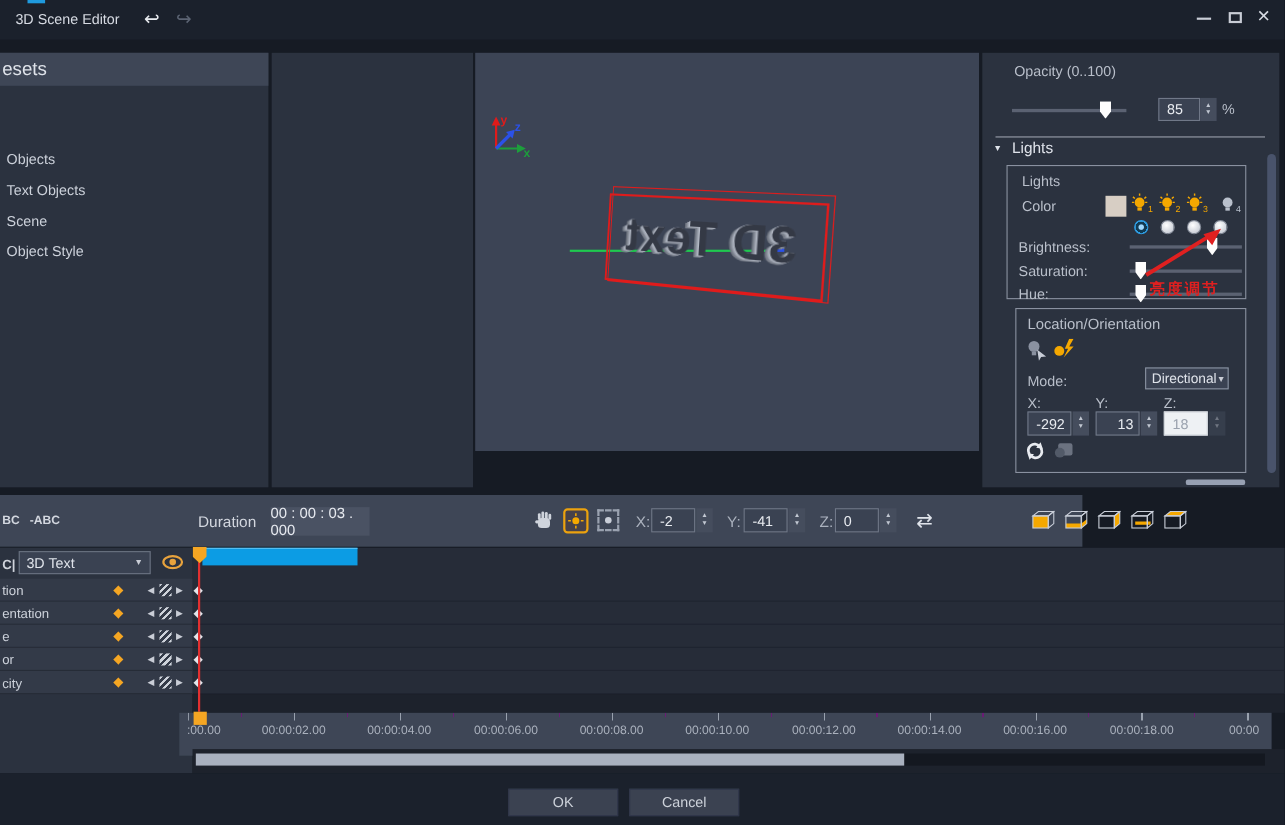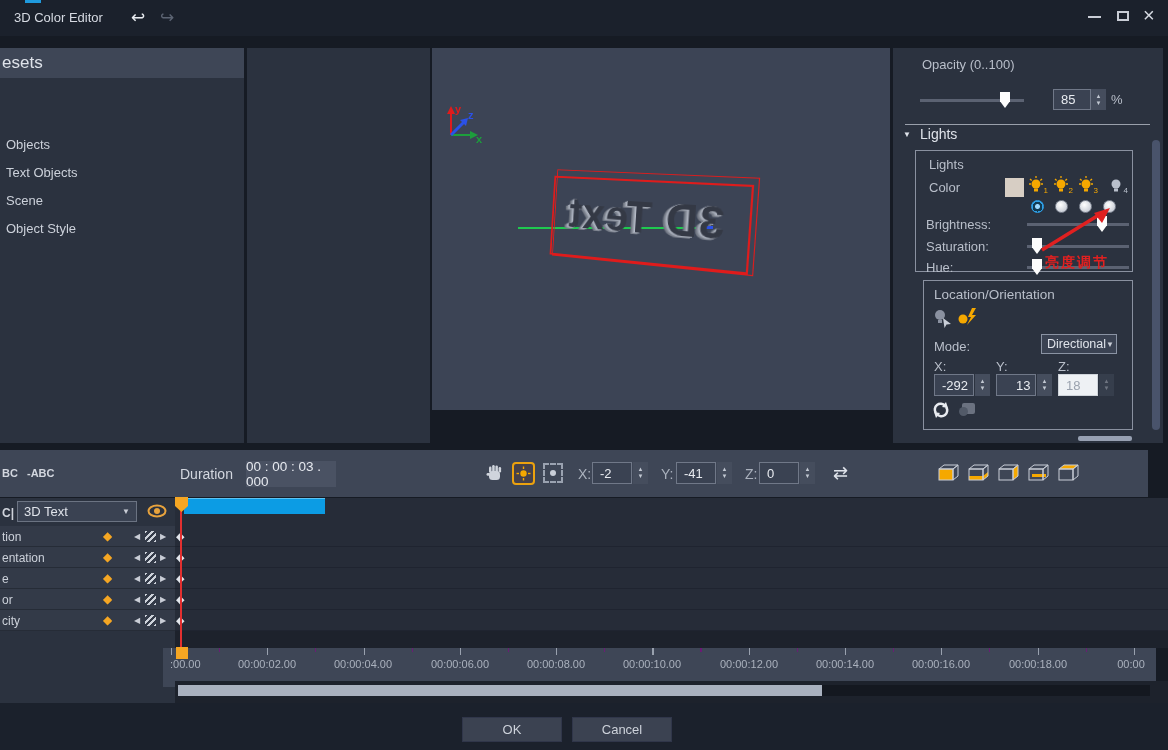--- a/index.html
+++ b/index.html
@@ -66,21 +66,21 @@
   #mode-dd .dd-val { font-size:12.5px; color:#dfe3ea; }
   .dd-arrow { font-size:8px; color:#c9cdd6; }
   .z-box { background:#eef1f4 !important; border:1px solid #cfd4da !important; color:#9aa2ae !important; }
   #annotation-arrow { left:137px; top:147px; pointer-events:none; }
   #annotation-text { left:152px; top:206px; font-size:14px; color:#e02020; letter-spacing:2px;
                      font-weight:bold; white-space:nowrap; }
   #rp-vscroll { left:259px; top:92px; width:8px; height:290px; background:#49536b; border-radius:4px; cursor:pointer; }
   #rp-hscroll { left:185px; top:388px; width:54px; height:5px; background:#97a0b2; border-radius:2px; cursor:pointer; }
 
   
-  #tl-header { left:0; top:450px; width:1148px; height:47px; background:#3e4656; }
+  #tl-header { left:0; top:450px; width:984px; height:47px; background:#3e4656; }
   .tlh-label { font-size:14px; color:#d3d7df; }
   #abc-frag { left:2px; top:17px; font-size:11px; font-weight:bold; color:#d3d7df; }
   #abc { left:27px; top:17px; font-size:11px; font-weight:bold; color:#d3d7df; }
   #duration-box { left:246px; top:11px; width:90px; height:26px; background:#4a5263;
                   display:flex; align-items:center; justify-content:center; font-size:13.5px; color:#e6e9ef; }
   #tool-move { left:512px; top:12px; width:23px; height:23px; border:2px solid #eca20e; border-radius:4px;
                display:flex; align-items:center; justify-content:center; cursor:pointer; background:#46414a; }
   #tool-scale { left:543px; top:13px; width:20px; height:20px; border:2px dashed #9aa2b0;
                 display:flex; align-items:center; justify-content:center; cursor:pointer; }
   #tool-scale i { width:6px; height:6px; border-radius:50%; background:#c9ced8; }
@@ -129,21 +129,21 @@
 
   svg { display:block; }
 </style>
 </head>
 <body>
 
 <div id="app">
 
   <div class="abs" id="titlebar">
     <div class="abs" id="top-blue"></div>
-    <div class="abs" id="win-title">3D Color Editor</div>
+    <div class="abs" id="win-title">3D Scene Editor</div>
     <div class="abs undo-redo" id="undo">↩</div>
     <div class="abs undo-redo" id="redo">↪</div>
     <div class="abs" id="btn-min"></div>
     <div class="abs" id="btn-max"></div>
     <div class="abs" id="btn-close">×</div>
   </div>
 
   <div class="abs" id="left-panel">
     <div class="abs" id="left-header">esets</div>
     <div class="abs left-item" style="top:89px">Objects</div>

